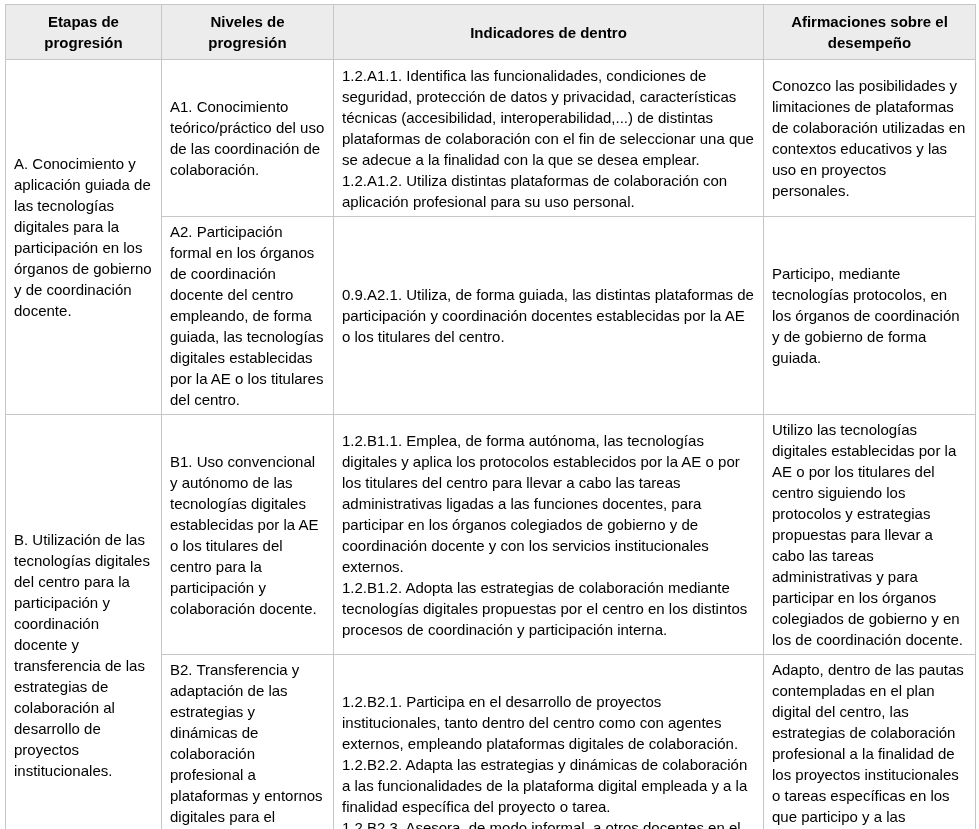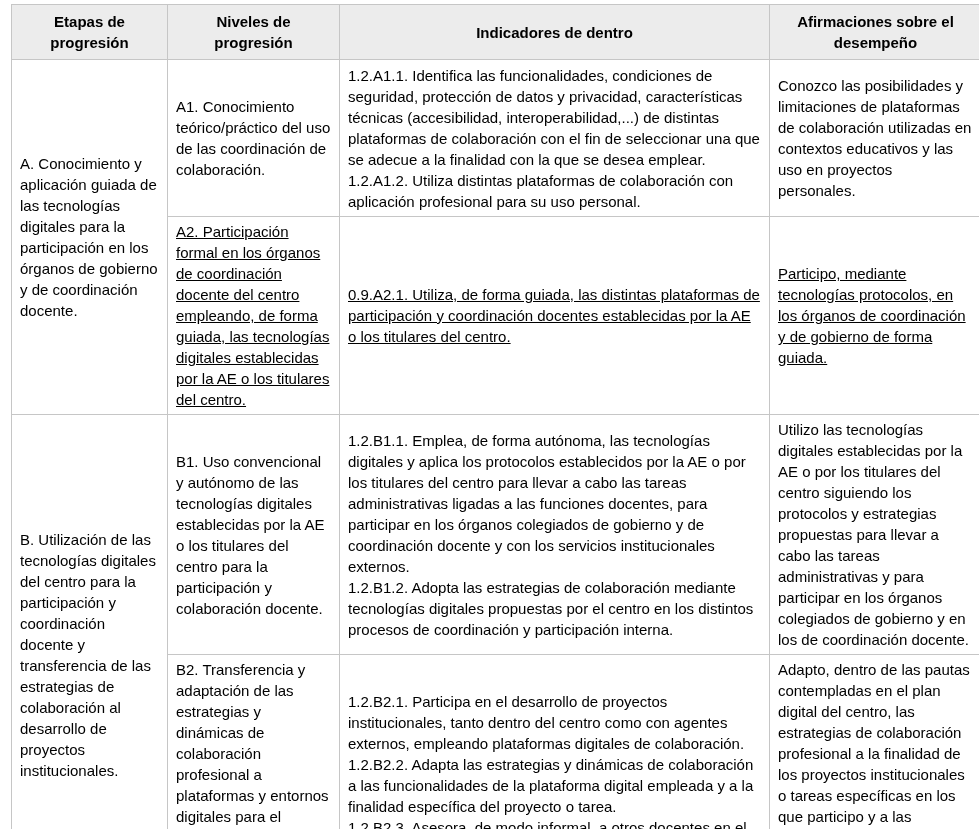--- a/index.html
+++ b/index.html
@@ -6,21 +6,21 @@
     margin: 0;
     padding: 0;
     background: #ffffff;
     font-family: "Liberation Sans", "DejaVu Sans", sans-serif;
     color: #000000;
   }
   .page {
     width: 979px;
     height: 829px;
     box-sizing: border-box;
-    padding: 4px 11px;
+    padding: 4px 5px;
     background: #ffffff;
   }
   table.rubric {
     border-collapse: collapse;
     table-layout: fixed;
     width: 970px;
   }
   table.rubric col.c1 { width: 156px; }
   table.rubric col.c2 { width: 172px; }
   table.rubric col.c3 { width: 430px; }
@@ -43,21 +43,21 @@
     padding: 6px 8px;
   }
   table.rubric td {
     text-align: left;
     background: #ffffff;
   }
   .multiline { white-space: pre-line; }
 
   tr.r-head  th { height: 52px;  }
   tr.r-a1  td { height: 157px; }
-  tr.r-a2  td { height: 169px; text-decoration: underline; }
+  tr.r-a2  td { height: 169px; }
   tr.r-b1  td { height: 226px; }
   tr.r-b2  td { height: 210px; }
 </style>
 </head>
 <body>
 
 <div class="page">
   <table class="rubric">
     <colgroup>
       <col class="c1">

